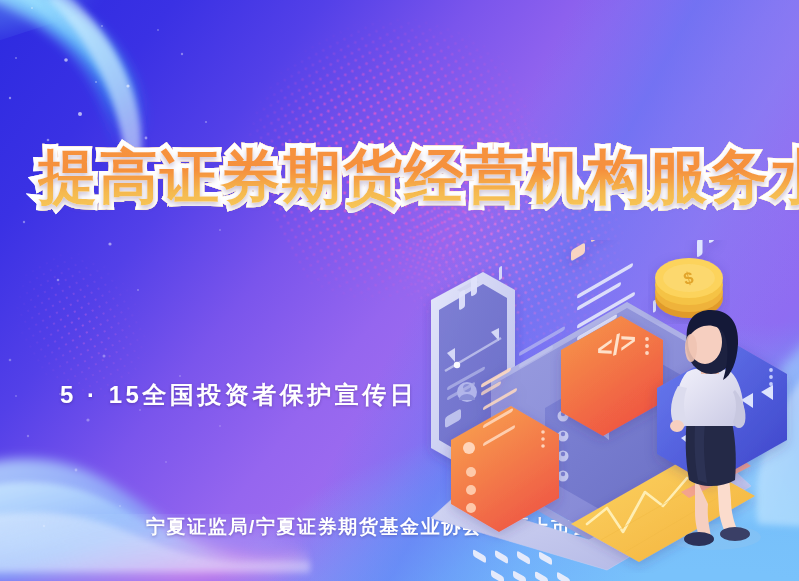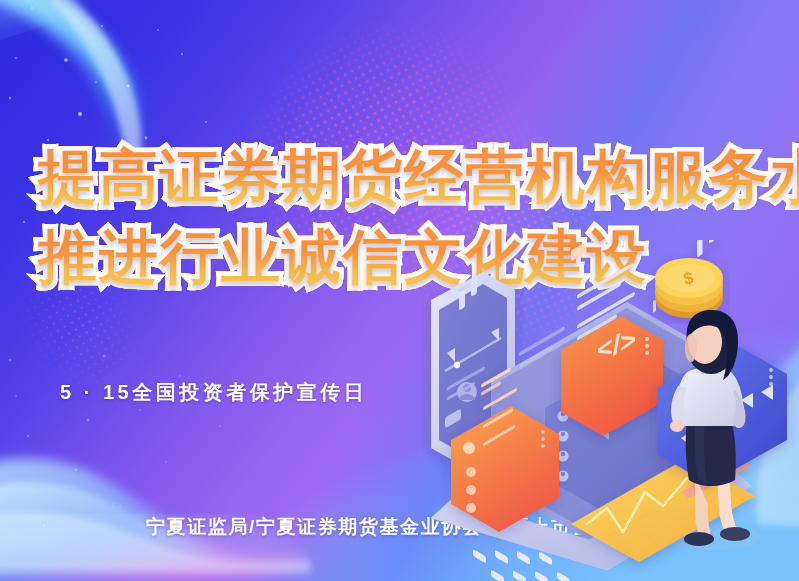--- a/index.html
+++ b/index.html
@@ -77,21 +77,21 @@
     color:#ffffff;
     -webkit-text-stroke:9px #ffffff;
     paint-order:stroke fill;
     text-shadow:0 3px 5px rgba(60,20,90,.28);
   }
   .hl-fill{position:absolute;left:0;top:0;}
   .hl-2{margin-top:8px;}
 
   
   .subtitle{position:absolute;left:60px;top:379px;
-    font-size:20px;font-weight:700;color:#ffffff;letter-spacing:3.5px;
+    font-size:24px;font-weight:700;color:#ffffff;letter-spacing:3.5px;
     white-space:nowrap;text-shadow:0 1px 3px rgba(50,20,90,.35);}
 
   
   .footer{position:absolute;left:146px;top:514px;
     font-size:19px;font-weight:700;color:#ffffff;letter-spacing:1.6px;
     white-space:nowrap;text-shadow:0 1px 3px rgba(40,30,110,.35);}
 
   
   .illus{position:absolute;left:395px;top:240px;width:404px;height:341px;}
   .illus svg{display:block;}
@@ -216,24 +216,20 @@
       <circle cx="240" cy="96" r="1" opacity=".35"></circle>
         <circle cx="36" cy="66" r="1" opacity=".45"></circle>
     </g>
   </svg>
 
   <div class="headline">
     <div class="hl-wrap">
       <div class="hl-line hl-stroke">提高证券期货经营机构服务水平</div>
       <div class="hl-line hl-fill">提高证券期货经营机构服务水平</div>
     </div>
-    <div class="hl-wrap hl-2">
-      <div class="hl-line hl-stroke">推进行业诚信文化建设</div>
-      <div class="hl-line hl-fill">推进行业诚信文化建设</div>
-    </div>
   </div>
 
   <div class="subtitle">5 · 15全国投资者保护宣传日</div>
 
   <div class="footer">宁夏证监局/宁夏证券期货基金业协会/宁夏上市公司协会</div>
 
   <div class="illus">
   <svg width="404" height="341" viewBox="0 0 404 341">
     <defs>
       <linearGradient id="phoneBody" x1="0" y1="0" x2="1" y2="1">

